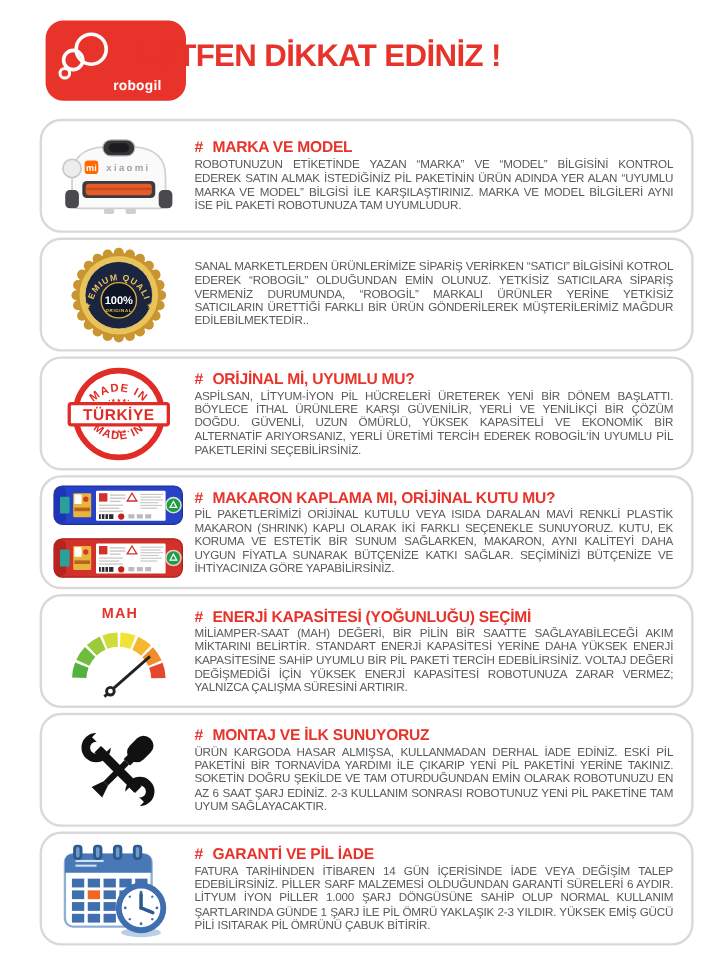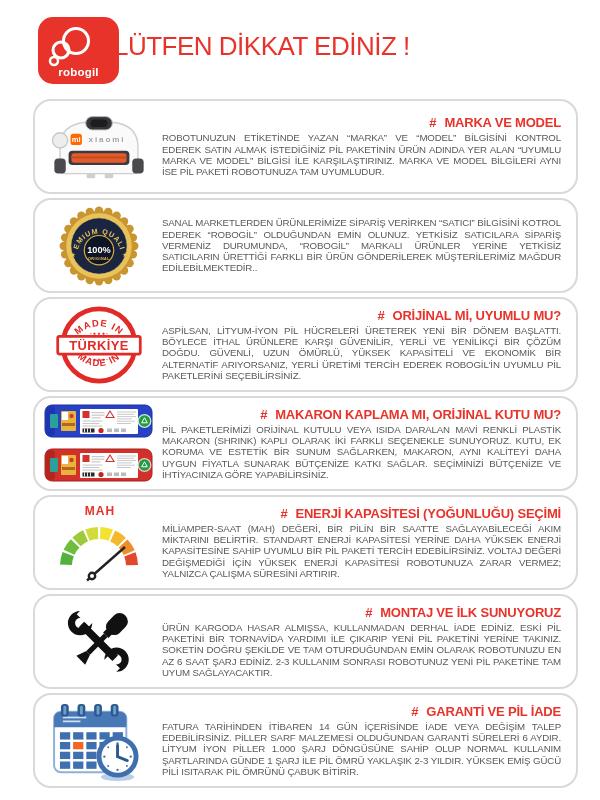--- a/index.html
+++ b/index.html
@@ -8,38 +8,38 @@
     font-family:"Liberation Sans", sans-serif;
     position:relative;overflow:hidden;
     -webkit-font-smoothing:antialiased;
   }
   .page{position:relative;width:600px;height:800px;}
 
   
   .logo{
     position:absolute;left:38px;top:17px;width:81px;height:67px;
     background:var(--accent-red,#e8332a);border-radius:15px;
-    display:flex;flex-direction:column;align-items:center;justify-content:flex-end;
+    display:flex;flex-direction:column;align-items:center;justify-content:flex-end;padding-left:36px;
   }
   .logo svg{position:absolute;top:6px;left:6px;}
   .logo-text{color:#fff;font-weight:bold;font-size:11.5px;margin-bottom:6px;letter-spacing:.2px;}
   .page-title{
     position:absolute;left:114px;top:31px;
-    color:var(--accent-red,#e8332a);font-size:26px;font-weight:normal;letter-spacing:-.5px;
+    color:var(--accent-red,#e8332a);font-size:26px;font-weight:bold;letter-spacing:-.5px;
   }
 
   
   .cards{position:absolute;left:33px;top:99px;width:545px;}
   .card{
     box-sizing:border-box;height:95px;margin-bottom:4px;background:#fff;
     border:2.5px solid var(--box-border,#d9d9d9);border-radius:18px;
     display:flex;align-items:center;overflow:hidden;
   }
   .icon-cell{width:127px;flex-shrink:0;display:flex;justify-content:center;}
-  .text-cell{flex:1;padding-right:15px;display:flex;flex-direction:column;justify-content:center;align-items:flex-end;}
+  .text-cell{flex:1;padding-right:15px;display:flex;flex-direction:column;justify-content:center;}
   .card-title{
     color:var(--accent-red,#e8332a);font-weight:bold;font-size:13px;
     letter-spacing:-.2px;margin-bottom:2px;white-space:nowrap;
   }
   .card-title .hash{margin-right:8px;}
   .card-body{
     color:var(--body-text,#58595b);font-weight:normal;font-size:9.7px;line-height:11.3px;
     text-align:justify;letter-spacing:-.15px;
   }
   svg text{font-family:"Liberation Sans", sans-serif;font-weight:bold;}

